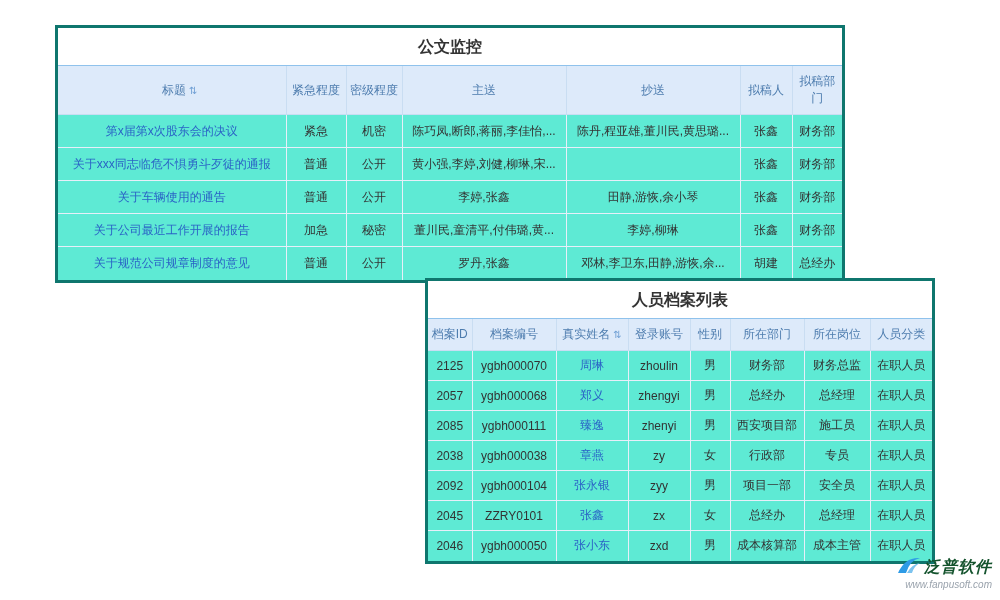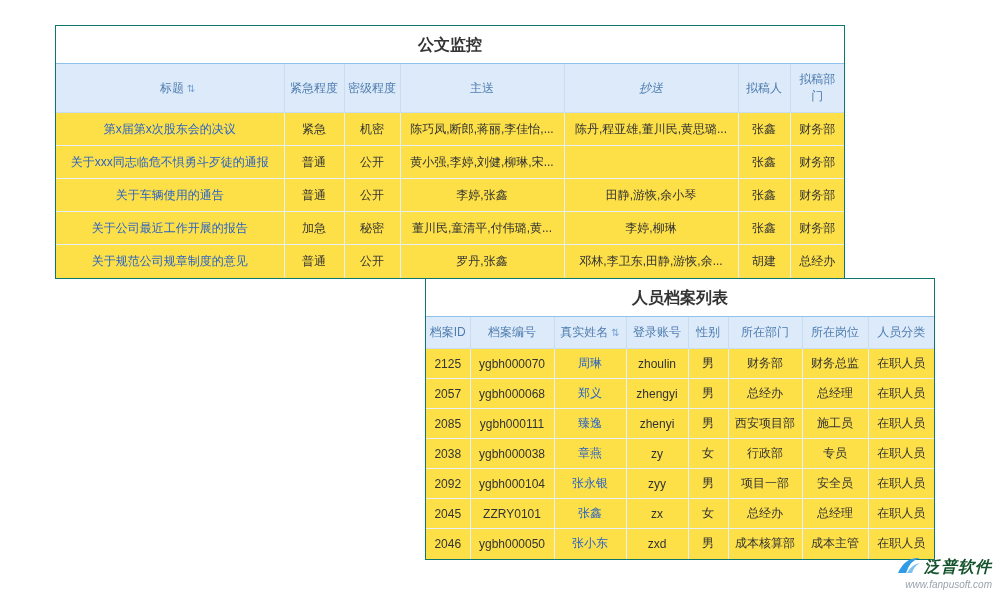--- a/index.html
+++ b/index.html
@@ -6,22 +6,22 @@
   html, body { margin: 0; padding: 0; }
   body {
     width: 1000px; height: 600px;
     background: #ffffff;
     font-family: "Liberation Sans", "DejaVu Sans", sans-serif;
     position: relative;
     overflow: hidden;
   }
   .panel {
     position: absolute;
-    background: #fde047;
-    border: 1px solid #0f766e;
+    background: #5eead4;
+    border: 3px solid #0f766e;
   }
   .doc-panel { left: 55px; top: 25px; width: 790px; }
   .person-panel { left: 425px; top: 278px; width: 510px; }
   .panel-title {
     height: 38px; line-height: 38px;
     text-align: center;
     font-size: 16px; font-weight: 600; color: #333333;
     border-bottom: 1px solid #8fc2ec;
     background: #ffffff;
   }
@@ -60,21 +60,21 @@
   .person td { height: 30px; }
   td.left { text-align: left; }
   .link { color: #2a63c6; cursor: pointer; }
   .sort { font-size: 10px; color: #6f9fd4; margin-left: 3px; cursor: pointer; }
 
   
   .doc th:nth-child(1) { width: 228px; padding-left: 19px; }
   .doc th:nth-child(2) { width: 60px; }
   .doc th:nth-child(3) { width: 56px; }
   .doc th:nth-child(4) { width: 164px; }
-  .doc th:nth-child(5) { width: 174px; font-style: italic; }
+  .doc th:nth-child(5) { width: 174px; }
   .doc th:nth-child(6) { width: 52px; }
 
   
   .person th:nth-child(1) { width: 44px; }
   .person th:nth-child(2) { width: 84px; }
   .person th:nth-child(3) { width: 72px; }
   .person th:nth-child(4) { width: 62px; }
   .person th:nth-child(5) { width: 40px; }
   .person th:nth-child(6) { width: 74px; }
   .person th:nth-child(7) { width: 66px; }

